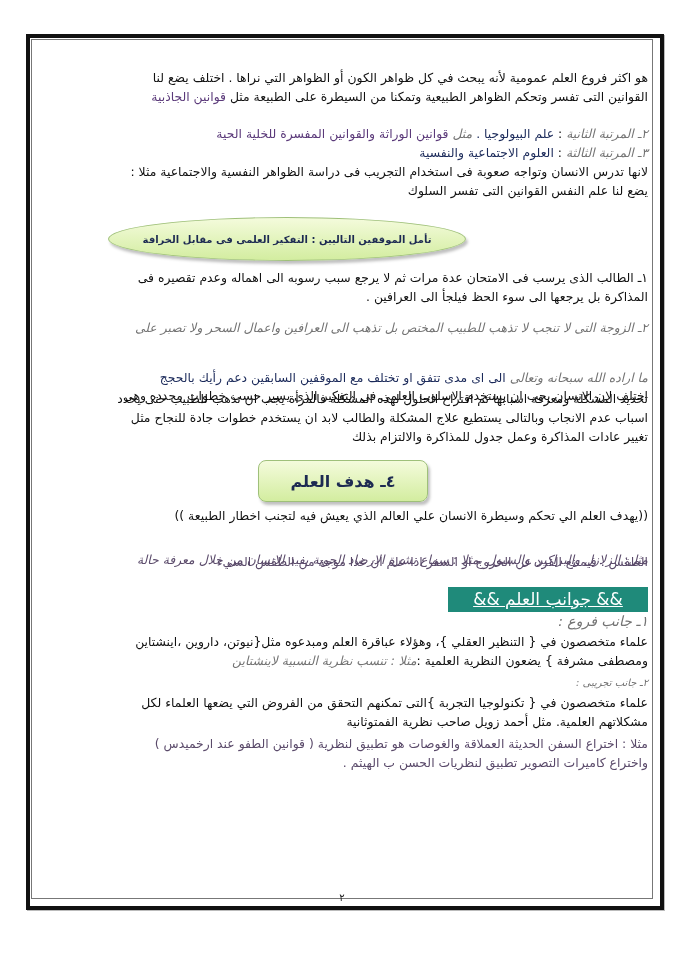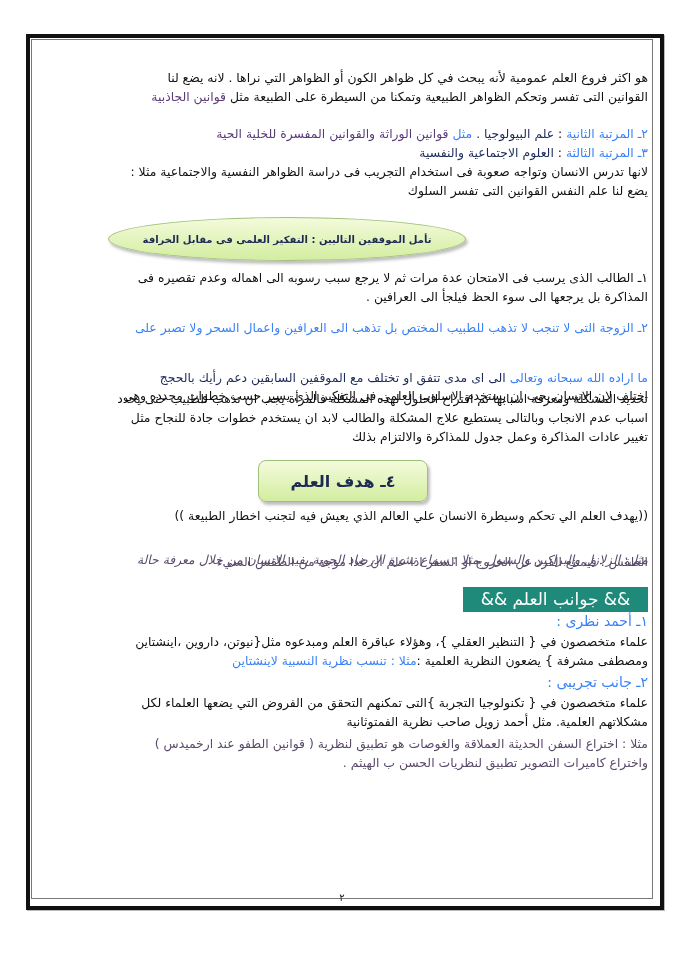--- a/index.html
+++ b/index.html
@@ -4,44 +4,44 @@
 <style>
   html, body { margin: 0; padding: 0; background: #ffffff; }
   body { width: 679px; height: 960px; position: relative; overflow: hidden;
          font-family: "DejaVu Sans", "Liberation Sans", sans-serif; }
   .frame-outer { position: absolute; left: 26px; top: 34px; width: 630px; height: 868px;
                  border: 4px solid #111; box-shadow: 1px 1px 0 #bbb; }
   .frame-inner { position: absolute; left: 31px; top: 39px; width: 620px; height: 858px;
                  border: 1px solid #777; }
   .page { position: absolute; left: 36px; top: 40px; width: 612px; direction: rtl; color: #111; }
   .line { position: absolute; right: 0; font-size: 12.4px; line-height: 19px; white-space: nowrap; }
-  .maroon { color: #3b82f6; }
+  .maroon { color: #737373; font-style: italic; }
   .purple { color: #5b3a7a; }
   .navy { color: #1b2a5a; }
   .grayp { color: #5a4a6a; }
   .pill { position: absolute; background: linear-gradient(#f4fbdc, #d3eda0);
           border: 1.5px solid #9fc07a; box-shadow: 2px 3px 3px rgba(0,0,0,0.25);
           display: flex; align-items: center; justify-content: center; color: #1d2a52; font-weight: bold; }
   .pill1 { left: 72px; top: 177px; width: 356px; height: 42px; border-radius: 50% / 50%; font-size: 10px; }
   .pill2 { left: 222px; top: 420px; width: 168px; height: 40px; border-radius: 8px; font-size: 16px; }
-  .teal-bar { position: absolute; right: 0px; top: 547px; width: 185px; height: 25px;
+  .teal-bar { position: absolute; right: 0px; top: 547px; width: 200px; height: 25px;
               background: #1f8a7a; color: #ffffff; font-size: 17px; line-height: 25px;
-              text-align: center; }
+              text-align: center; text-decoration: underline; }
   .page-num { position: absolute; left: 0; width: 612px; top: 850px; text-align: center;
               font-size: 10px; color: #222; direction: rtl; }
 </style>
 </head>
 <body>
 
 <div class="frame-outer"></div>
 <div class="frame-inner"></div>
 
 <div class="page">
 
-  <div class="line" style="top:28px;">هو اكثر فروع العلم عمومية  لأنه يبحث في كل ظواهر الكون أو الظواهر التي نراها . لانه يضع لنا</div>
+  <div class="line" style="top:28px;">هو اكثر فروع العلم عمومية  لأنه يبحث في كل ظواهر الكون أو الظواهر التي نراها . اختلف يضع لنا</div>
   <div class="line" style="top:47px;margin-left:10px;">
     <span>القوانين التى تفسر وتحكم الظواهر الطبيعية  وتمكنا من السيطرة على الطبيعة مثل </span><span class="purple">قوانين الجاذبية</span>
   </div>
 
   <div class="line" style="top:84px;">
     <span class="maroon">٢ـ المرتبة الثانية</span><span>   :  </span><span class="navy">علم البيولوجيا . </span><span class="maroon">مثل</span><span class="purple"> قوانين الوراثة والقوانين المفسرة للخلية الحية</span>
   </div>
   <div class="line" style="top:103px;">
     <span class="maroon">٣ـ المرتبة الثالثة</span><span>   :  </span><span class="navy">العلوم الاجتماعية والنفسية</span>
   </div>
@@ -64,26 +64,26 @@
   <div class="line" style="top:387px;margin-left:35px;">تغيير عادات المذاكرة وعمل جدول للمذاكرة والالتزام بذلك</div>
 
   <div class="pill pill2">٤ـ هدف العلم</div>
 
   <div class="line" style="top:466px;">((يهدف العلم الي تحكم وسيطرة الانسان علي العالم الذي يعيش فيه لتجنب اخطار الطبيعة  ))</div>
   <div class="line grayp" style="top:510px;font-style:italic;">مثل: الزلازل والبراكين والسيول .مثلا : سماع نشرة الارصاد الجوية يفيد الانسان من خلال معرفة حالة</div>
   <div class="line grayp" style="top:512px;">الطقس . فيمتنع الفرد عن الخروج او السفر اذا علم ان غدا موجة من الطقس السيء</div>
 
   <div class="teal-bar">&amp;&amp; جوانب العلم &amp;&amp;</div>
 
-  <div class="line maroon" style="top:572px; font-size:14px;">١ـ أحمد نظرى :</div>
+  <div class="line maroon" style="top:572px; font-size:14px;">١ـ جانب فروع :</div>
   <div class="line" style="top:592px;">علماء متخصصون في { التنظير العقلي }، وهؤلاء عباقرة العلم ومبدعوه مثل{نيوتن، داروين ،اينشتاين</div>
   <div class="line" style="top:611px;">
     <span>ومصطفى مشرفة } يضعون النظرية العلمية :</span><span class="maroon">مثلا : تنسب نظرية النسبية لاينشتاين</span>
   </div>
 
-  <div class="line maroon" style="top:633px; font-size:14px;">٢ـ جانب تجريبى :</div>
+  <div class="line maroon" style="top:633px; font-size:10px;">٢ـ جانب تجريبى :</div>
   <div class="line" style="top:653px;">علماء متخصصون في { تكنولوجيا التجربة }التى تمكنهم التحقق من الفروض  التي يضعها العلماء لكل</div>
   <div class="line" style="top:672px;">مشكلاتهم العلمية. مثل أحمد زويل صاحب نظرية الفمتوثانية</div>
   <div class="line grayp" style="top:694px;">مثلا : اختراع السفن الحديثة العملاقة والغوصات هو تطبيق لنظرية ( قوانين الطفو عند ارخميدس )</div>
   <div class="line grayp" style="top:713px;">واختراع كاميرات التصوير تطبيق لنظريات الحسن ب الهيثم .</div>
 
   <div class="page-num" style="top:852px;">٢</div>
 </div>
 
 </body></html>

